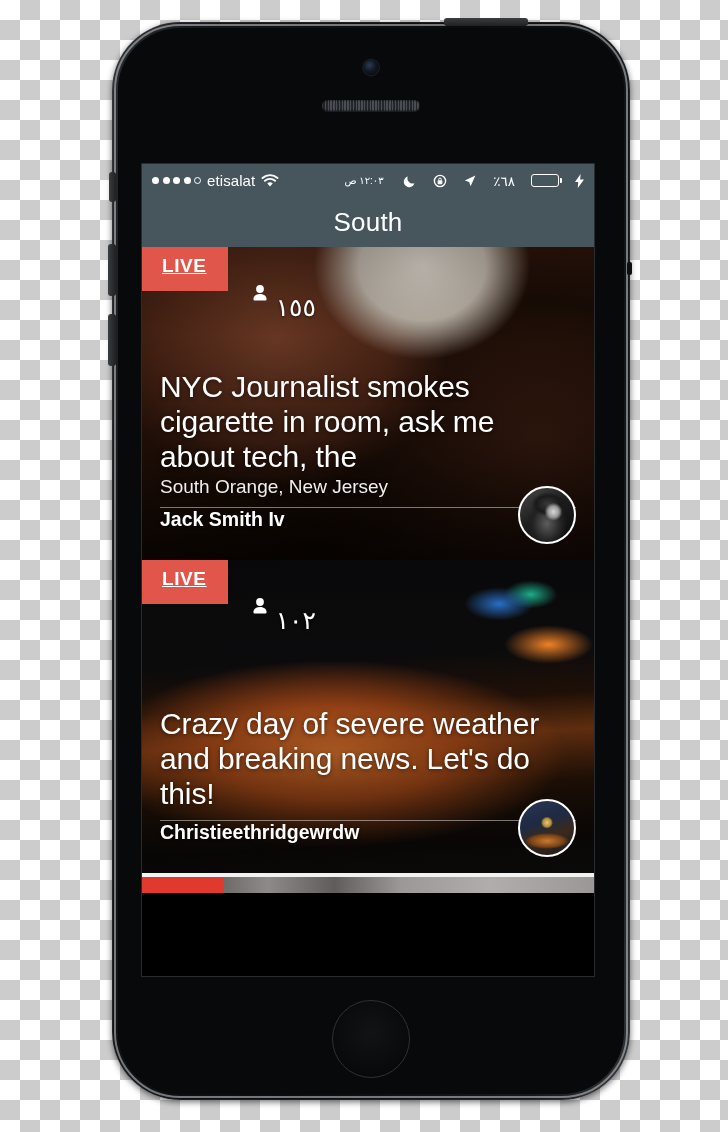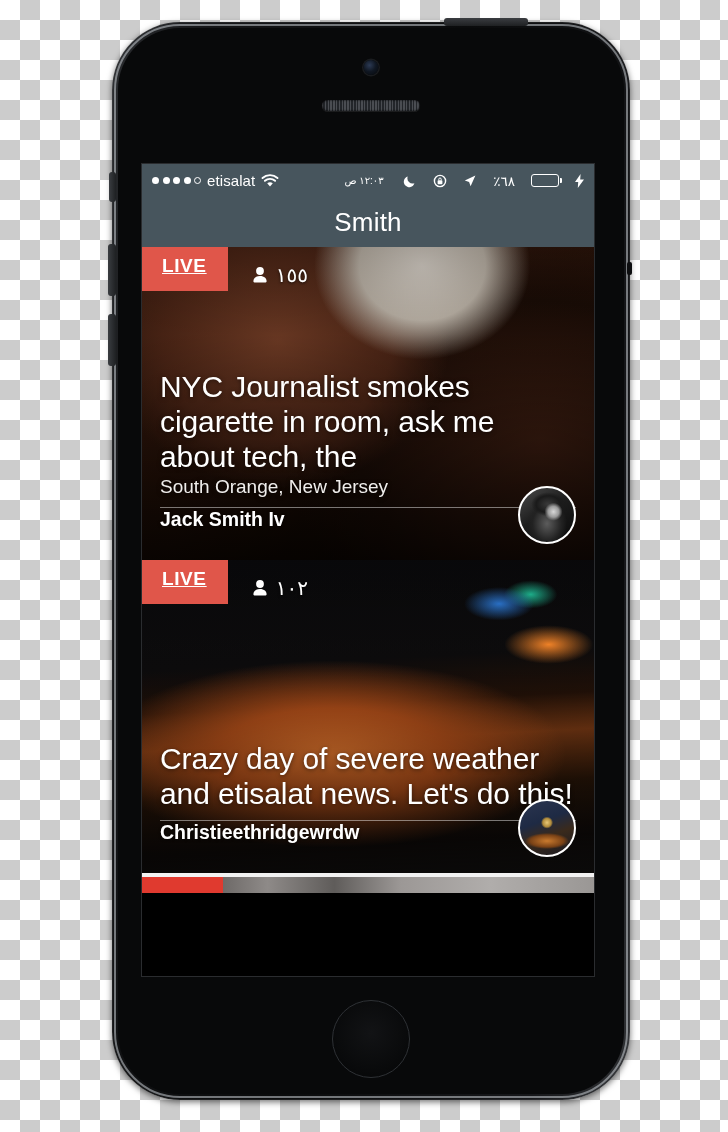--- a/index.html
+++ b/index.html
@@ -148,21 +148,21 @@
     background:#e0564a; color:#fff;
     font-size:19px; font-weight:700; letter-spacing:.6px;
     padding:8px 21px 14px 20px;
     text-decoration:underline;
   }
   .viewers {
     display:flex; align-items:center; gap:8px;
     color:#fff; font-size:19px; padding:16px 0 0 24px;
     text-shadow:0 1px 3px rgba(0,0,0,.7);
   }
-  .viewers .vcount { direction:rtl; font-size:20px; }
+  .viewers .vcount { direction:rtl; font-size:25px;margin-top:30px; }
 
   .card-bottom { position:absolute; left:0; right:0; bottom:0; padding:0 18px 0 18px; }
   .card-title {
     color:#fff; font-size:30px; font-weight:300; line-height:1.17;
     letter-spacing:-.1px; text-shadow:0 1px 4px rgba(0,0,0,.55);
   }
   .card-loc {
     color:#f0eeec; font-size:19px; font-weight:300; margin-top:2px;
     text-shadow:0 1px 4px rgba(0,0,0,.6);
   }
@@ -272,21 +272,21 @@
           <span id="battery-fill" style="width:68%"></span>
         </span>
         <span style="display:inline-flex;">
           <svg width="9" height="14" viewBox="0 0 9 14">
               <path d="M5.6 0 0 8h3.2L2.8 14 9 5.6H5.2Z" fill="#fff"></path>
             </svg>
         </span>
       </div>
     </div>
 
-    <div id="nav-header">Smith</div>
+    <div id="nav-header">South</div>
 
     <div id="feed">
 
       <div class="card" id="card-0">
         <div class="card-media" id="media-0"></div>
         <div class="media-dim"></div>
 
         <div class="card-top">
           <div class="live-badge">LIVE</div>
           <div class="viewers">
@@ -321,21 +321,21 @@
               <svg width="16" height="18" viewBox="0 0 16 18">
                 <circle cx="8" cy="5" r="3.9" fill="#fff"></circle>
                 <path d="M8 10c-4.2 0-6.6 2.4-6.6 5.2 0 .9.7 1.4 1.6 1.4h10c.9 0 1.6-.5 1.6-1.4C14.6 12.4 12.2 10 8 10Z" fill="#fff"></path>
               </svg>
             </span>
             <span class="vcount">١٠٢</span>
           </div>
         </div>
 
         <div class="card-bottom">
-          <div class="card-title">Crazy day of severe weather and etisalat news. Let's do this!</div>
+          <div class="card-title">Crazy day of severe weather and breaking news. Let's do this!</div>
           <div class="card-foot">
             <span class="card-author">Christieethridgewrdw</span>
             <span class="avatar" id="avatar-1"></span>
           </div>
         </div>
       </div>
 
       <div id="peek-top-line"></div>
       <div id="card-peek">
         <div id="peek-badge" style="width: 18%; background: rgb(224, 58, 47);"></div>

